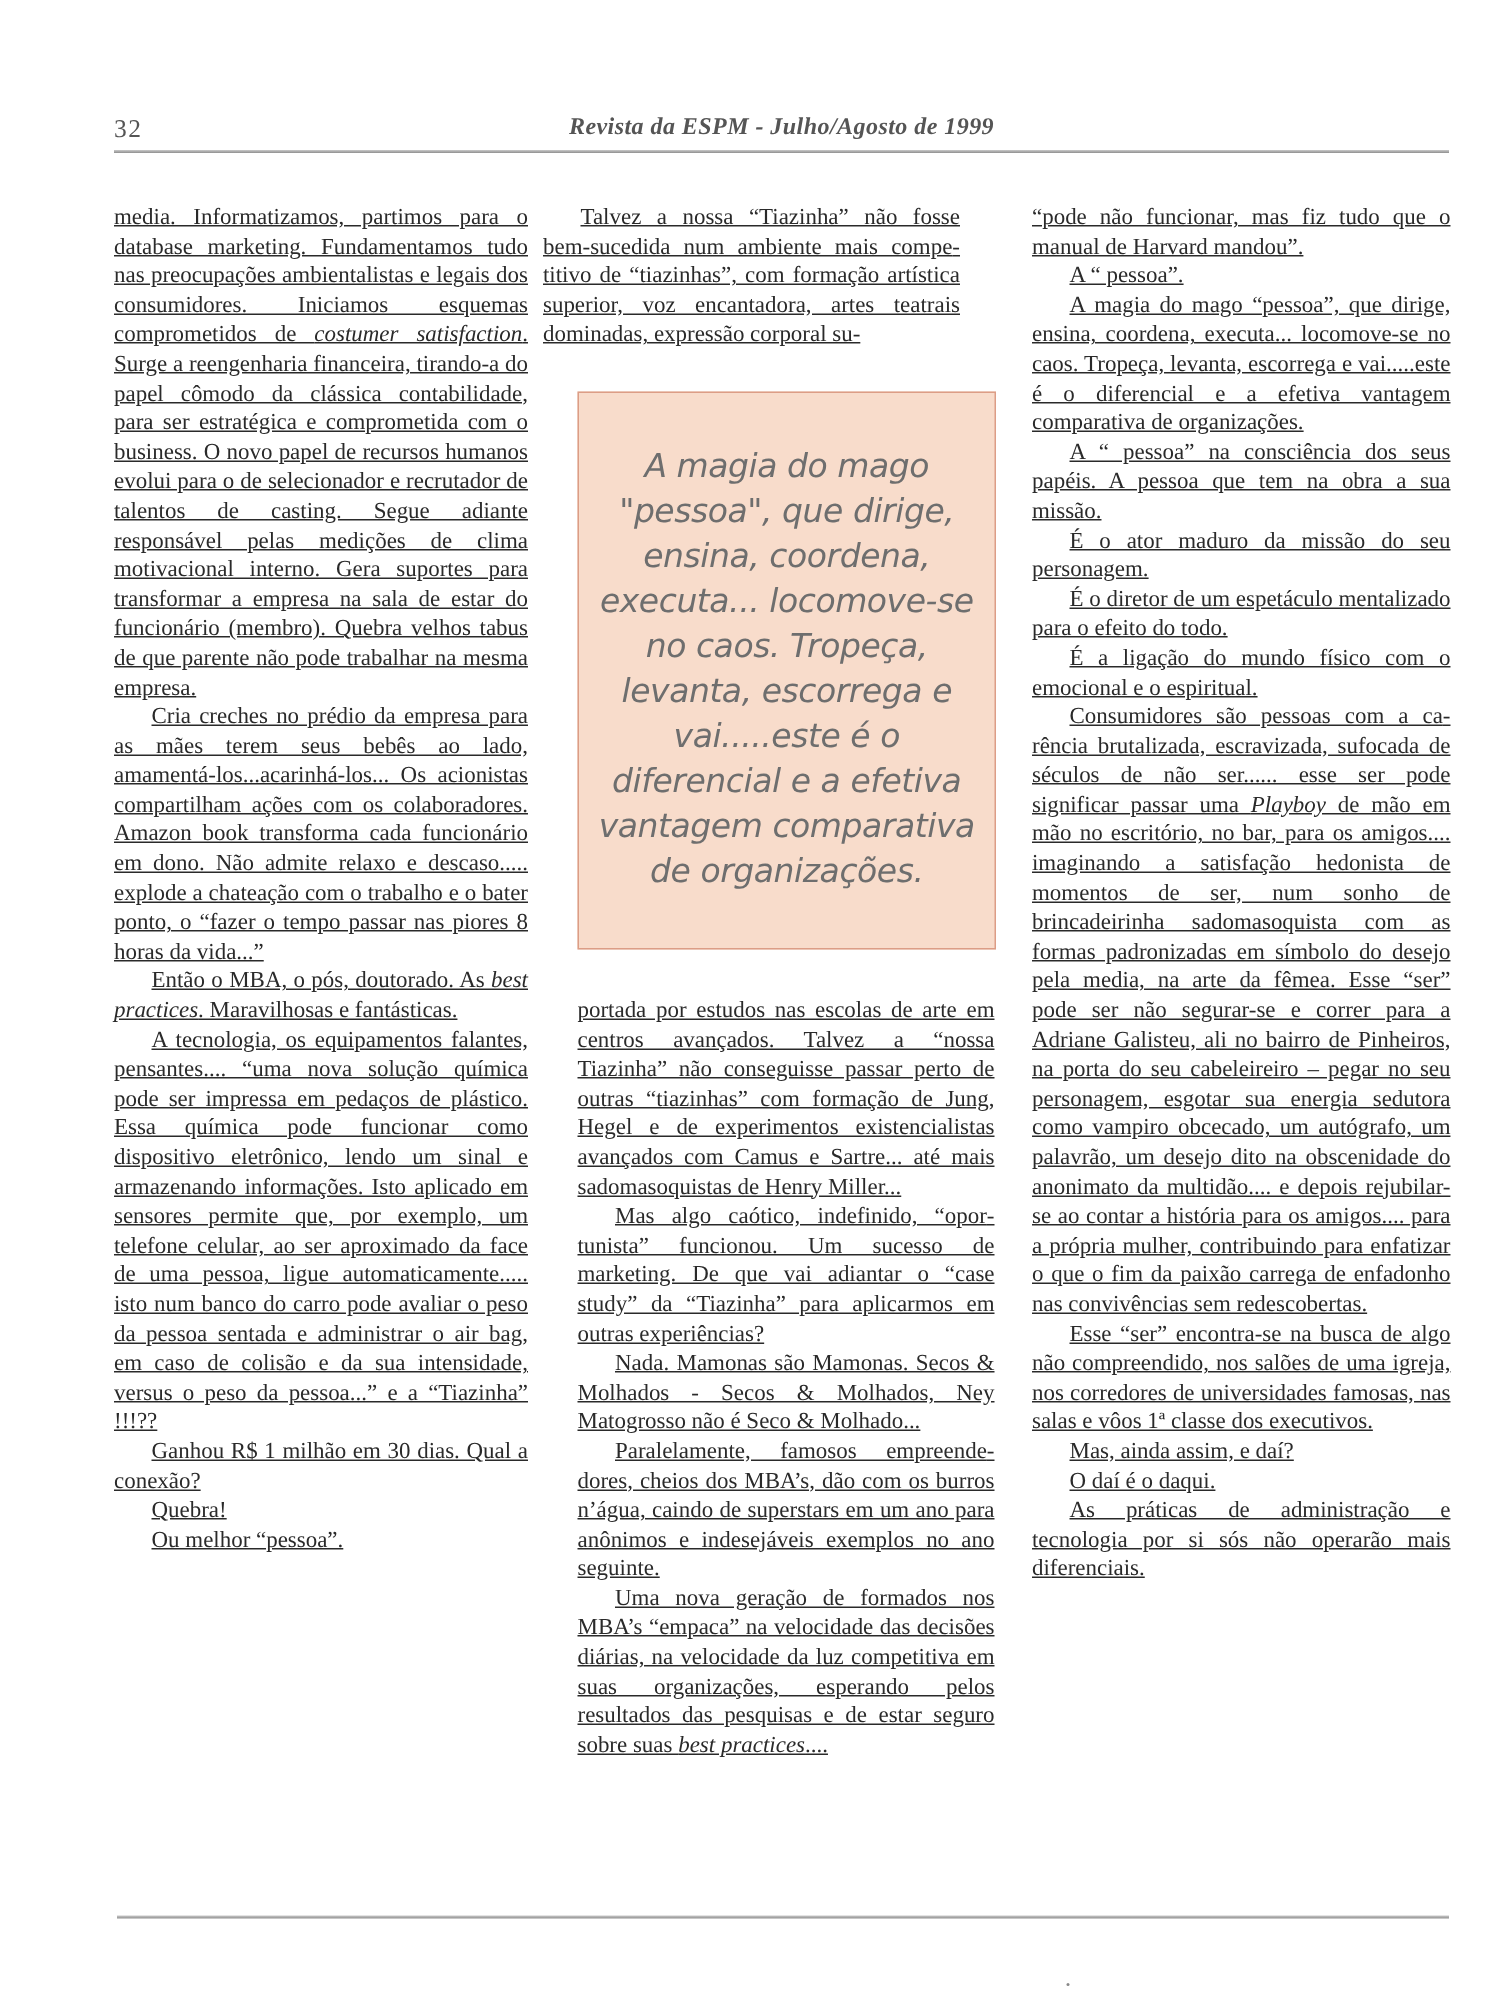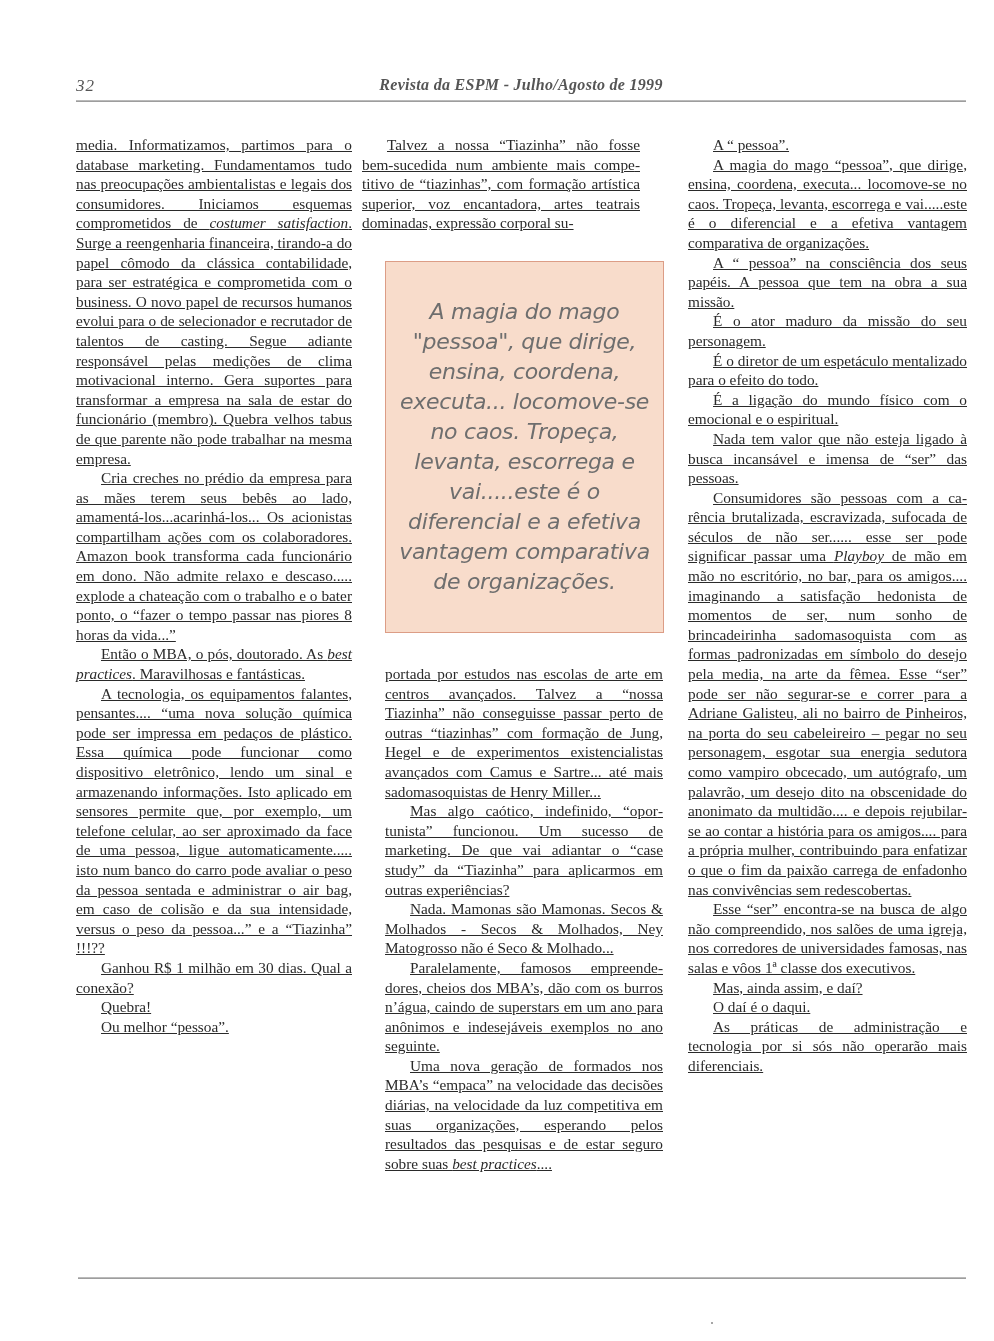--- a/index.html
+++ b/index.html
@@ -1,20 +1,20 @@
 <!DOCTYPE html>
 <html><head>
   <meta charset="utf-8">
   <style>
     * { box-sizing: border-box; margin: 0; padding: 0; }
     html, body { width: 994px; height: 1341px; background: #ffffff; }
     body { position: relative; overflow: hidden; font-family: "Liberation Serif", "DejaVu Serif", serif; color: #2a2a2a; }
 
     .header { position: absolute; left: 76px; top: 76px; width: 890px; height: 24px; }
-    .page-number { position: absolute; left: 0; top: 0; font-style: italic; font-size: 17px; color: #555; letter-spacing: 1px; }
+    .page-number { position: absolute; left: 0; top: 0; font-size: 17px; color: #555; letter-spacing: 1px; }
     .running-title { position: absolute; left: 0; right: 0; top: 0; text-align: center; font-style: italic; font-size: 16px; color: #555; letter-spacing: 0.3px; font-weight: bold; }
     .rule { position: absolute; height: 2px; background: linear-gradient(to bottom, #c9c9c9, #8f8f8f); }
     .rule.top { left: 76px; top: 100px; width: 890px; }
     .rule.bottom { left: 78px; top: 1277px; width: 888px; }
 
     .col { position: absolute; font-size: 15.3px; line-height: 19.6px; text-align: justify; hyphens: manual; text-decoration: underline; }
     .col p { text-indent: 25px; }
     .col p.noindent { text-indent: 0; }
     .col1 { left: 76px; top: 135px; width: 276px; }
     .col2a { left: 362px; top: 135px; width: 278px; }
@@ -60,27 +60,27 @@
 </div>
 
 <div class="col col2b">
     <p class="noindent">portada por estudos nas escolas de arte em centros avançados. Talvez a “nossa Tiazinha” não conseguisse passar perto de outras “tiazinhas” com formação de Jung, Hegel e de experimentos existencialistas avançados com Camus e Sartre... até mais sadomasoquistas de Henry Miller...</p>
     <p class="">Mas algo caótico, indefinido, “opor­tunista” funcionou. Um sucesso de marketing. De que vai adiantar o “case study” da “Tiazinha” para aplicarmos em outras experiências?</p>
     <p class="">Nada. Mamonas são Mamonas. Secos &amp; Molhados - Secos &amp; Molhados, Ney Matogrosso não é Seco &amp; Molhado...</p>
     <p class="">Paralelamente, famosos empreende­dores, cheios dos MBA’s, dão com os burros n’água, caindo de superstars em um ano para anônimos e indesejáveis exemplos no ano seguinte.</p>
     <p class="">Uma nova geração de formados nos MBA’s “empaca” na velocidade das de­cisões diárias, na velocidade da luz com­petitiva em suas organizações, esperan­do pelos resultados das pesquisas e de estar seguro sobre suas <em>best practices</em>....</p>
   </div>
 <div class="col col3">
+    <p class="noindent">“pode não funcionar, mas fiz tudo que o manual de Harvard mandou”.</p>
     <p class="">A “ pessoa”.</p>
     <p class="">A magia do mago “pessoa”, que diri­ge, ensina, coordena, executa... locomove-se no caos. Tropeça, levanta, escorrega e vai.....este é o diferencial e a efetiva vanta­gem comparativa de organizações.</p>
     <p class="">A “ pessoa” na consciência dos seus papéis. A pessoa que tem na obra a sua missão.</p>
     <p class="">É o ator maduro da missão do seu personagem.</p>
     <p class="">É o diretor de um espetáculo mentalizado para o efeito do todo.</p>
     <p class="">É a ligação do mundo físico com o emocional e o espiritual.</p>
-    <p class="">Nada tem valor que não esteja ligado à busca incansável e imensa de “ser” das pessoas.</p>
     <p class="">Consumidores são pessoas com a ca­rência brutalizada, escravizada, sufocada de séculos de não ser...... esse ser pode significar passar uma <em>Playboy</em> de mão em mão no escritório, no bar, para os amigos.... imaginando a satisfação hedonista de momentos de ser, num sonho de brincadeirinha sadomasoquista com as formas padronizadas em símbolo do dese­jo pela media, na arte da fêmea. Esse “ser” pode ser não segurar-se e correr para a Adriane Galisteu, ali no bairro de Pinhei­ros, na porta do seu cabeleireiro – pegar no seu personagem, esgotar sua energia sedutora como vampiro obcecado, um au­tógrafo, um palavrão, um desejo dito na obscenidade do anonimato da multidão.... e depois rejubilar-se ao contar a história para os amigos.... para a própria mulher, contribuindo para enfatizar o que o fim da paixão carrega de enfadonho nas convi­vências sem redescobertas.</p>
     <p class="">Esse “ser” encontra-se na busca de algo não compreendido, nos salões de uma igreja, nos corredores de universi­dades famosas, nas salas e vôos 1ª clas­se dos executivos.</p>
     <p class="">Mas, ainda assim, e daí?</p>
     <p class="">O daí é o daqui.</p>
     <p class="">As práticas de administração e tecnologia por si sós não operarão mais diferenciais.</p>
   </div>
 
 <div class="rule bottom"></div>
 <div class="speck"></div>
 

